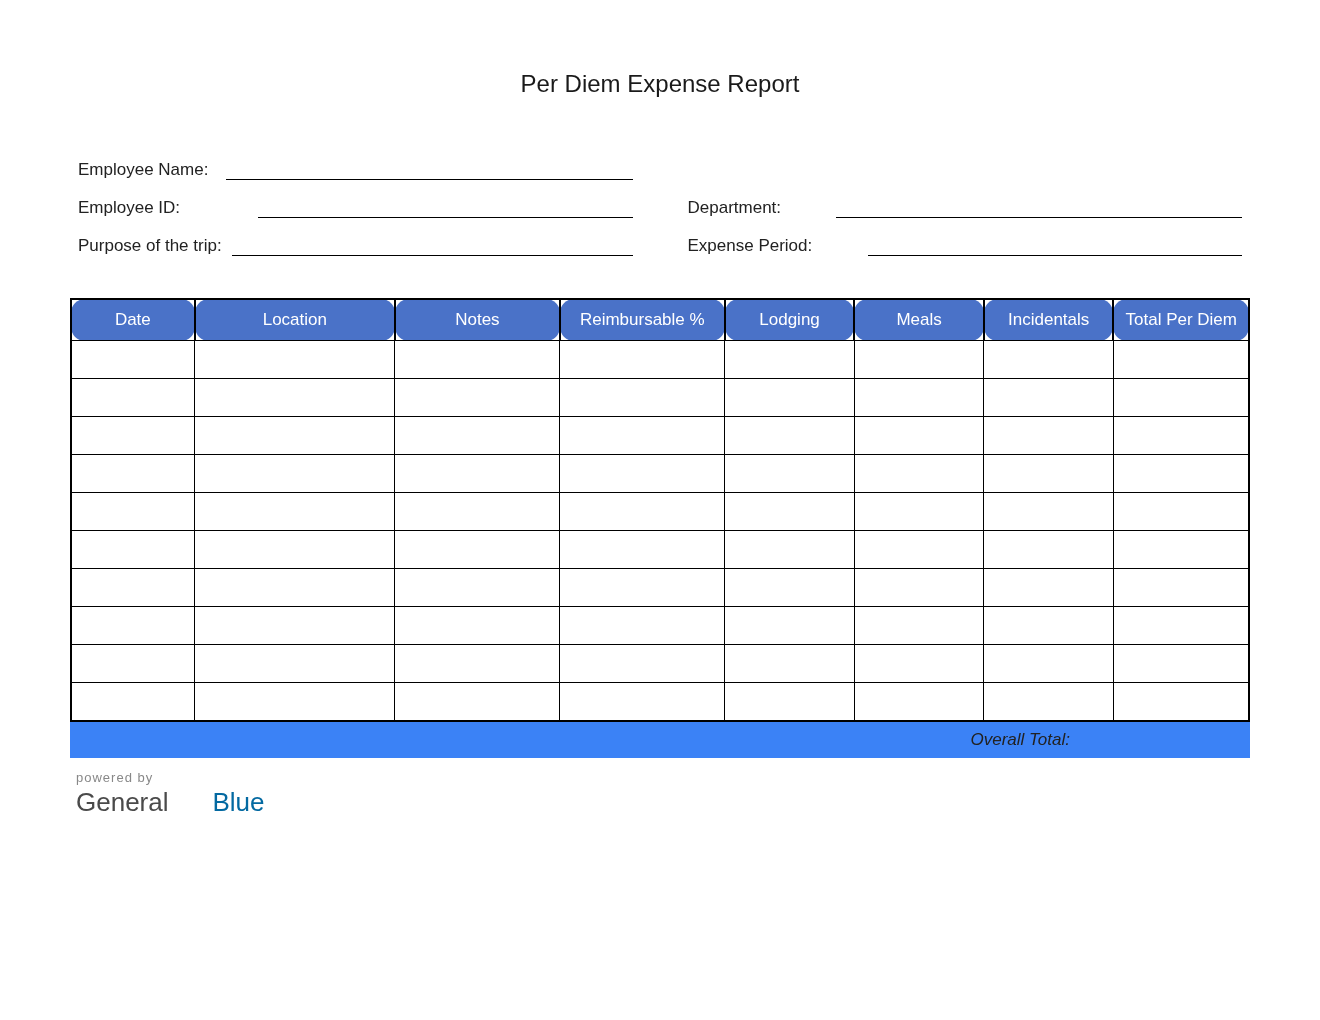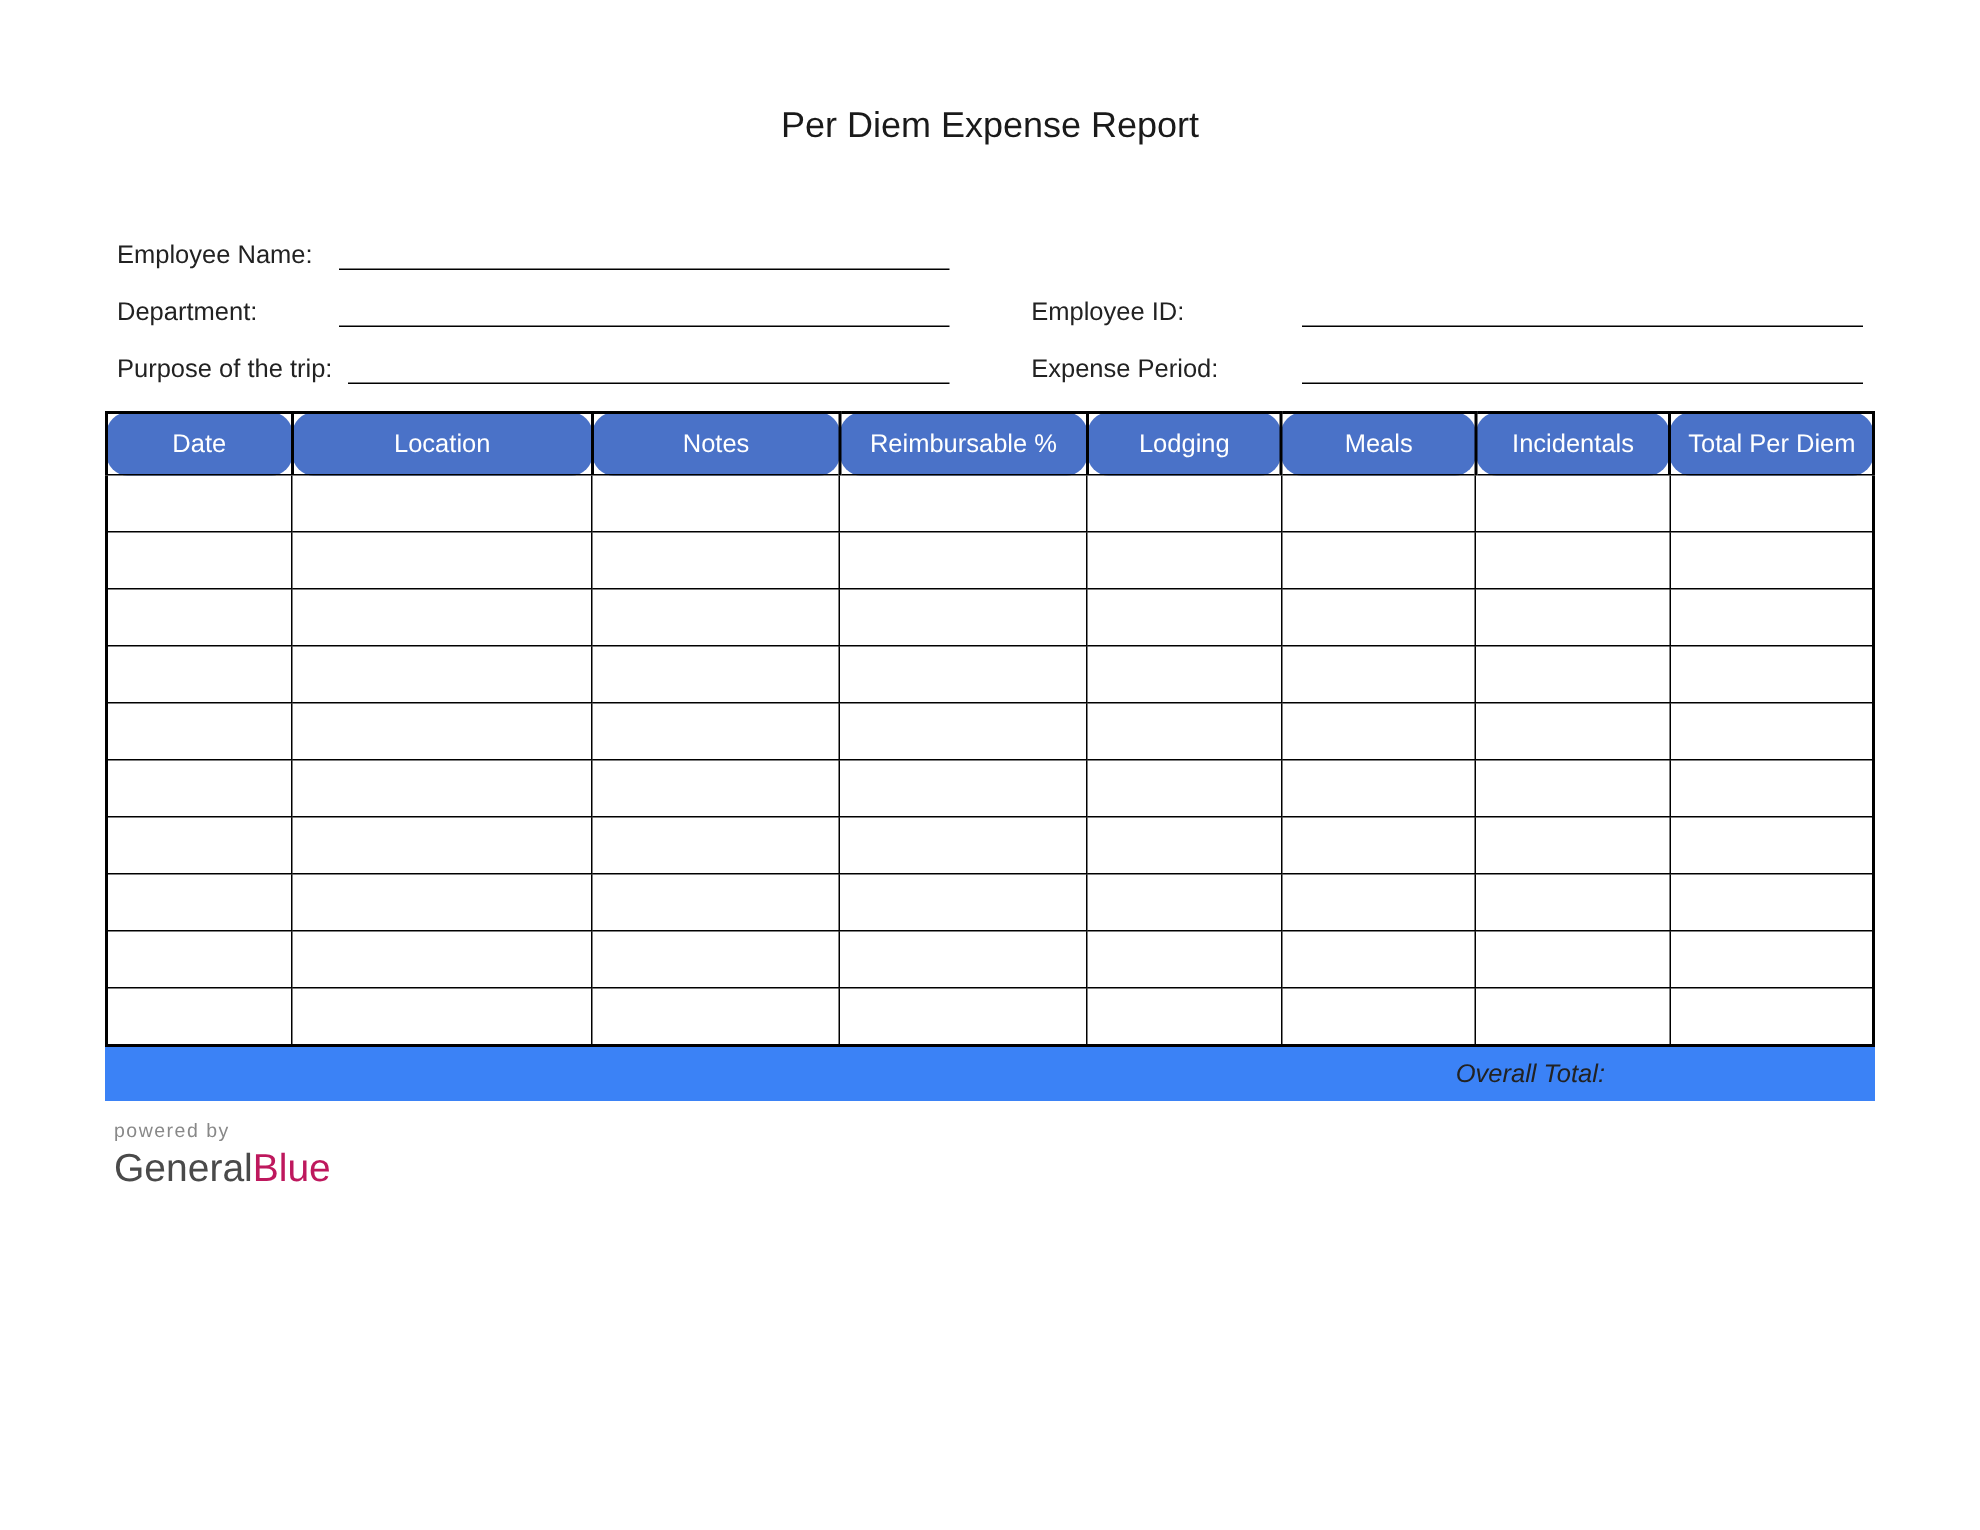--- a/index.html
+++ b/index.html
@@ -16,21 +16,21 @@
       font-size: 24px;
       font-weight: 400;
       margin-bottom: 60px;
       color: #1a1a1a;
     }
     .info-section {
       display: grid;
       grid-template-columns: 1fr 1fr;
       column-gap: 55px;
       row-gap: 16px;
-      margin-bottom: 18px;
+      margin-bottom: 42px;
       padding: 0 8px;
     }
     .info-row {
       display: flex;
       align-items: flex-end;
       gap: 10px;
     }
     .info-label {
       font-size: 17px;
       color: #222;
@@ -94,45 +94,45 @@
       font-size: 13px;
       color: #888;
       letter-spacing: 1px;
       margin-bottom: 2px;
     }
     .brand-text {
       font-size: 26px;
       font-weight: 400;
     }
     .brand-general { color: #4a4a4a; }
-    .brand-blue { color: #be185d; }
+    .brand-blue { color: #0369a1; margin-left: 44px; }
     .spacer-cell {
       width: 100%;
     }
     .info-right {
     }
   </style>
 </head>
 <body>
 
 <h1 class="title">Per Diem Expense Report</h1>
 
 <div class="info-section">
   <div class="info-row">
     <span class="info-label">Employee Name:</span>
     <span class="info-line"></span>
   </div>
   <div class="spacer-cell"></div>
 
+  <div class="info-row info-right">
+    <span class="info-label">Employee ID:</span>
+    <span class="info-line"></span>
+  </div>
   <div class="info-row">
     <span class="info-label">Department:</span>
-    <span class="info-line"></span>
-  </div>
-  <div class="info-row info-right">
-    <span class="info-label">Employee ID:</span>
     <span class="info-line"></span>
   </div>
 
   <div class="info-row">
     <span class="info-label">Purpose of the trip:</span>
     <span class="info-line"></span>
   </div>
   <div class="info-row info-right">
     <span class="info-label">Expense Period:</span>
     <span class="info-line"></span>

